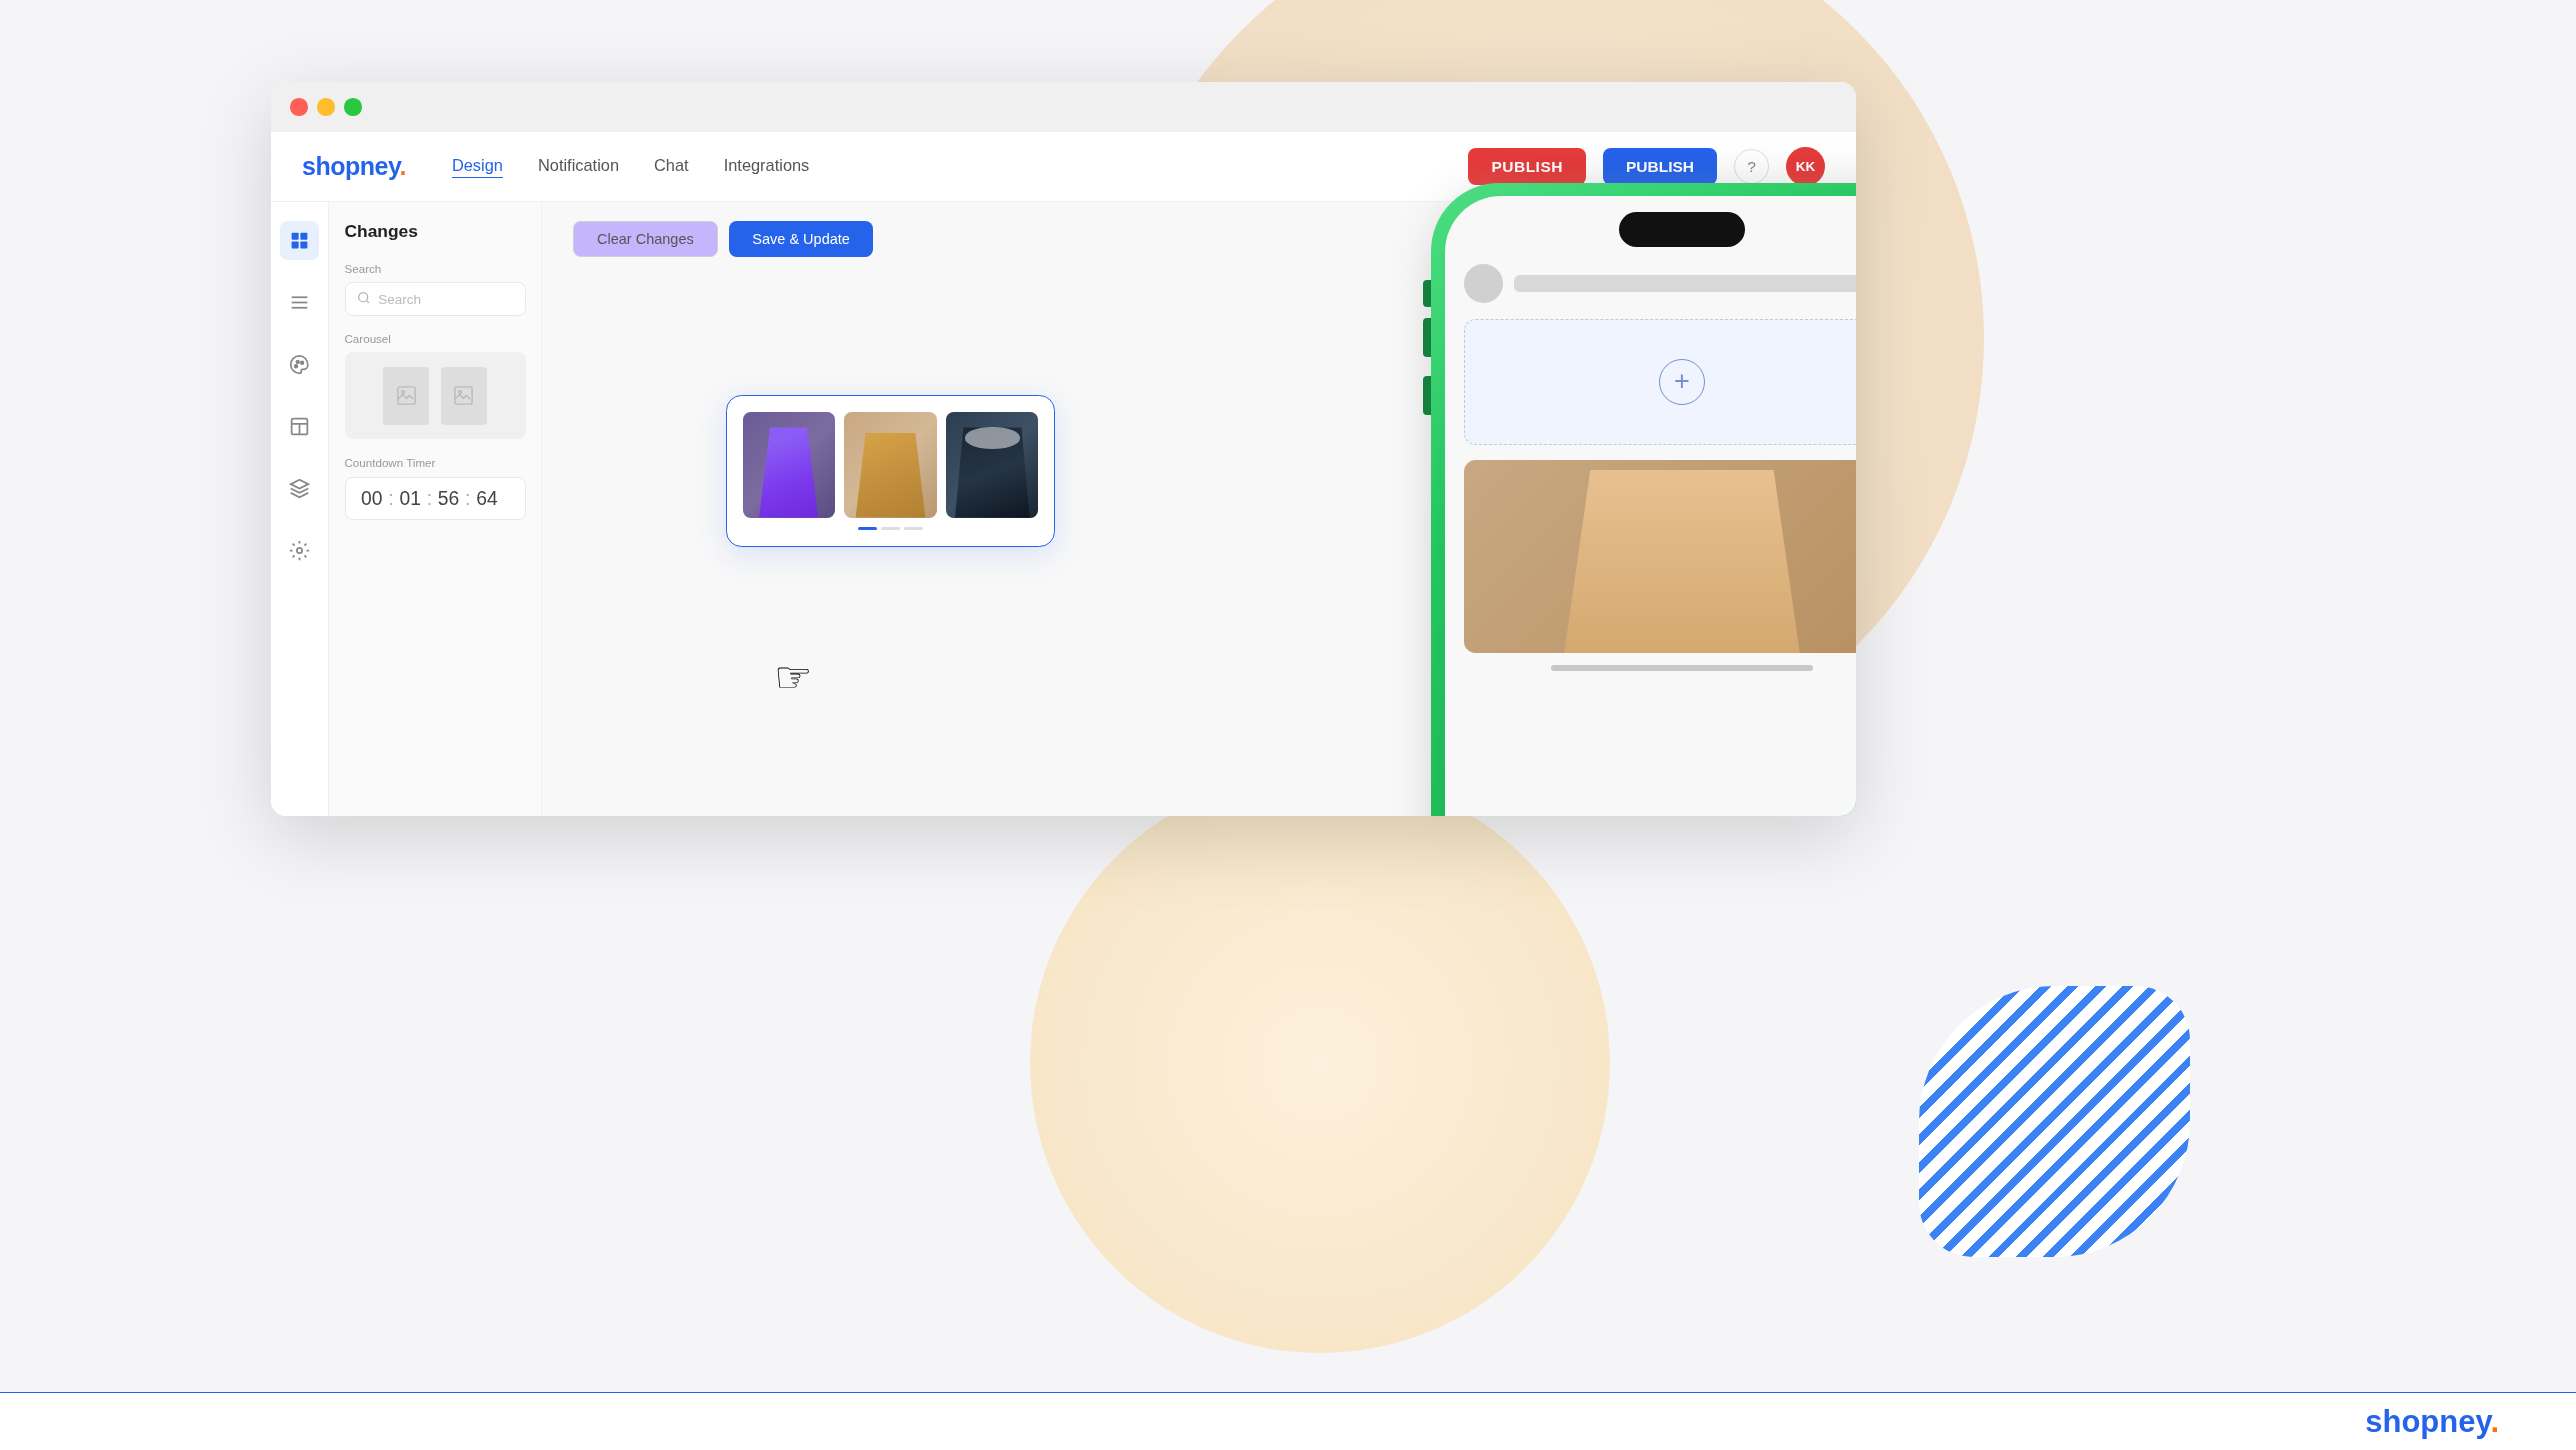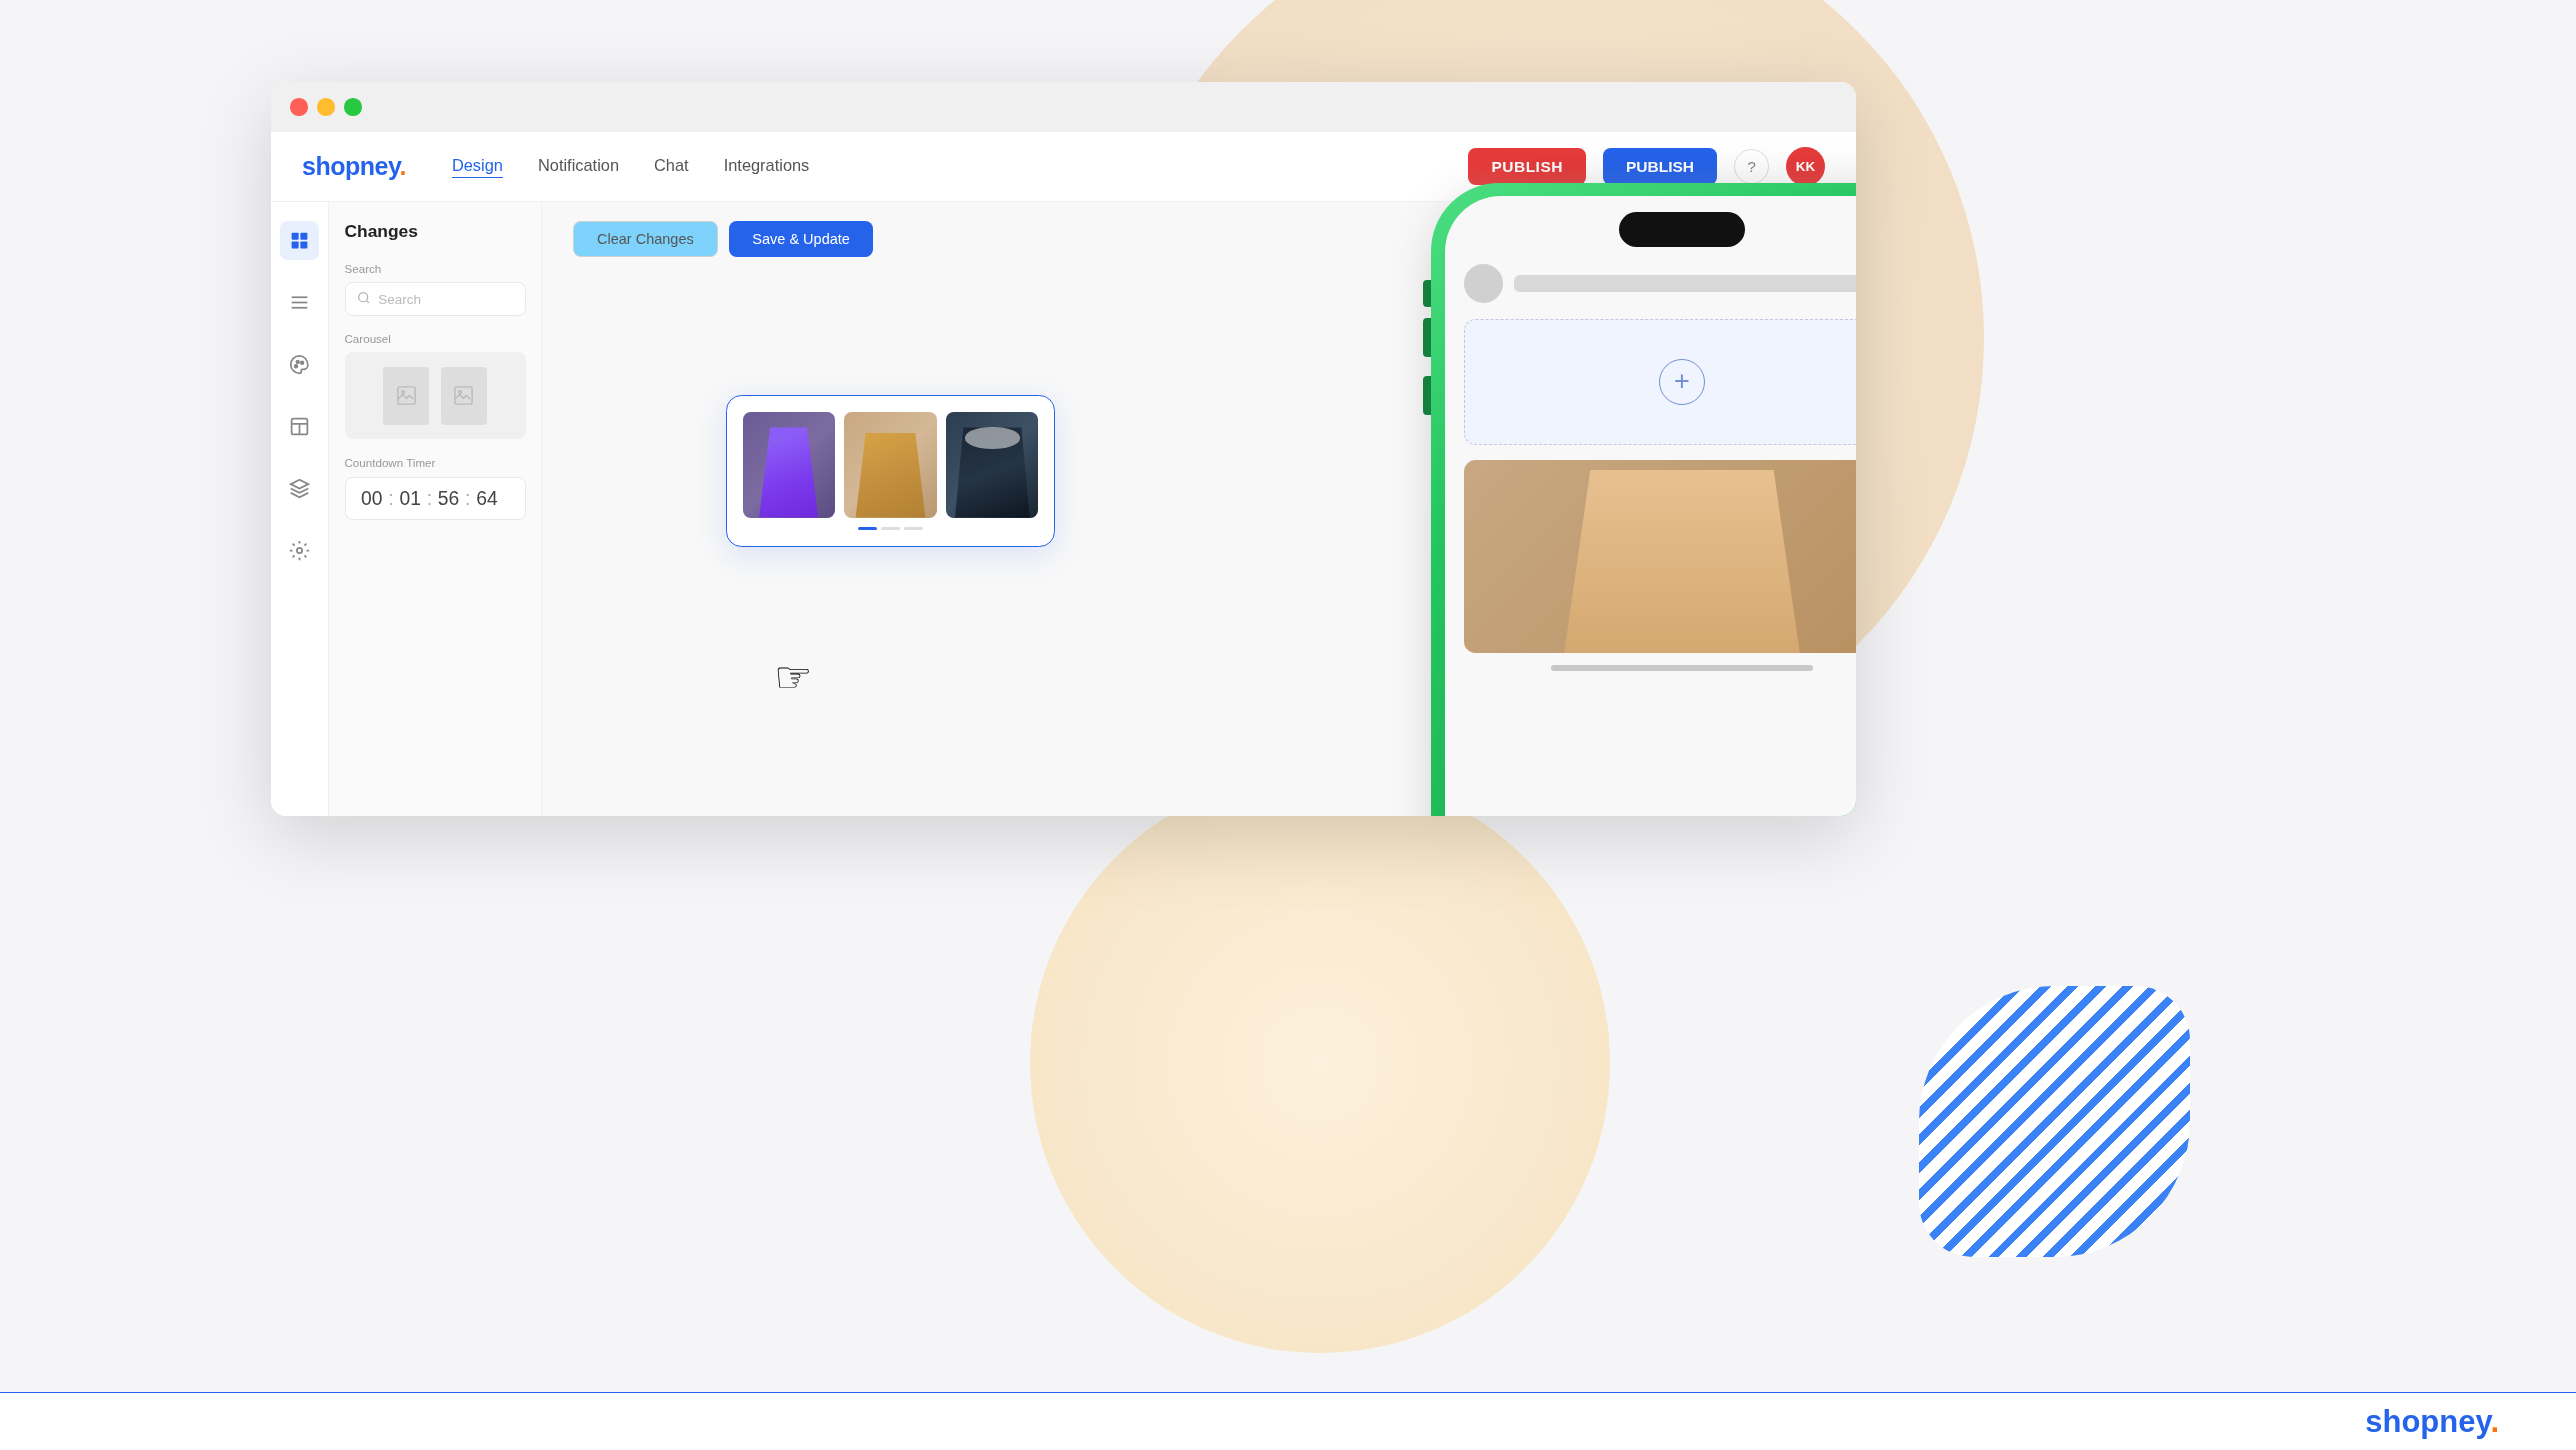--- a/index.html
+++ b/index.html
@@ -291,21 +291,21 @@
       position: relative;
     }
 
     
     .action-bar {
       display: flex;
       gap: 11.6px;
       margin-bottom: 23px;
     }
     .btn-clear {
-      background: #7dd3fc;
+      background: #c4b5fd;
       border: 1.4px solid #d0d0d0;
       border-radius: 7.7px;
       padding: 3px 23px;
       font-size: 14.5px;
       color: #555;
       cursor: pointer;
     }
     .btn-save {
       background: #2563eb;
       border: none;

